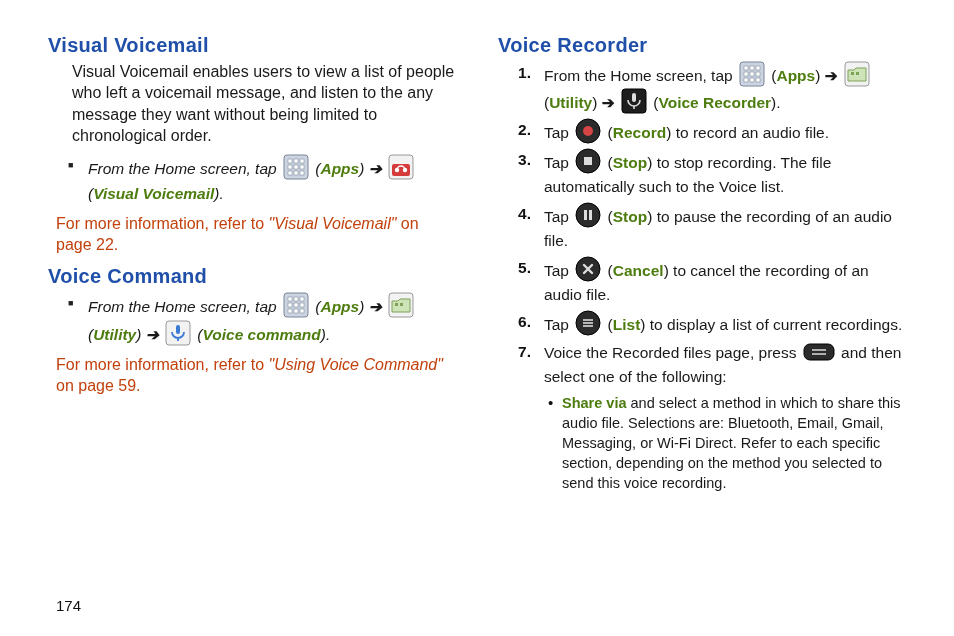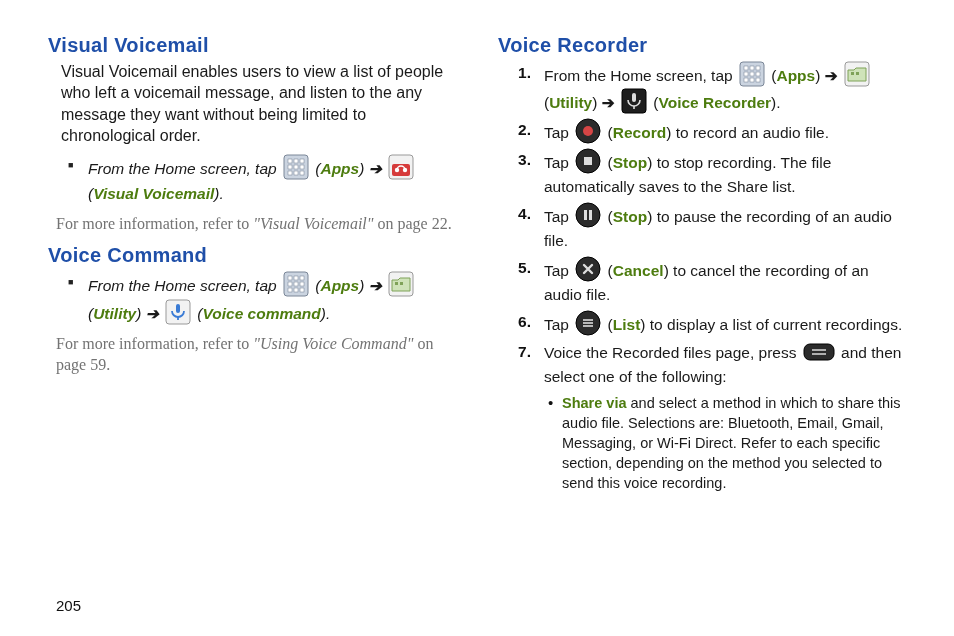--- a/index.html
+++ b/index.html
@@ -32,31 +32,31 @@
     font-weight: 800;
     color: #1f4fa8;
     font-size: 20px;
     margin: 0 0 4px 0;
     letter-spacing: 0.3px;
   }
   h2.section + p.lead,
   p.lead {
     font-size: 16px;
     line-height: 1.33;
-    margin: 2px 0 8px 13px;
+    margin: 2px 0 8px 24px;
     font-stretch: condensed;
     font-family: "Arial Narrow", "Helvetica Neue", Arial, sans-serif;
     color: #1a1a1a;
   }
   p.ref {
     font-size: 16px;
     line-height: 1.33;
     margin: 6px 0 10px 8px;
-    font-family: Liberation Serif, serif;
-    color: #737373;
+    font-family: Liberation Sans, sans-serif;
+    color: #c2410c;
   }
   .blist {
     list-style: none;
     margin: 2px 0 6px 20px;
     padding: 0;
   }
   .blist li {
     position: relative;
     padding-left: 20px;
     font-size: 15.5px;
@@ -309,21 +309,21 @@
           <span class="ic"><svg width="26" height="26">
                 <use href="#i-rec"></use>
               </svg></span>
           (<b class="ui">Record</b><span>) to record an audio file.</span>
         </li>
         <li>
           <span>Tap </span>
           <span class="ic"><svg width="26" height="26">
                 <use href="#i-stop"></use>
               </svg></span>
-          (<b class="ui">Stop</b><span>) to stop recording. The file automatically saves to the Share list.</span>
+          (<b class="ui">Stop</b><span>) to stop recording. The file automatically such to the Voice list.</span>
         </li>
         <li>
           <span>Tap </span>
           <span class="ic"><svg width="26" height="26">
                 <use href="#i-pause"></use>
               </svg></span>
           (<b class="ui">Stop</b><span>) to pause the recording of an audio file.</span>
         </li>
         <li>
           <span>Tap </span>
@@ -348,14 +348,14 @@
           <ul class="sublist">
             <li>
               <b class="ui">Share via</b><span> and select a method in which to share this audio file. Selections are: Bluetooth, Email, Gmail, Messaging, or Wi-Fi Direct. Refer to each specific section, depending on the method you selected to send this voice recording.</span>
             </li>
           </ul>
         </li>
       </ol>
     </div>
   </div>
 
-  <div class="pgnum">205</div>
+  <div class="pgnum">174</div>
 </div>
 
 </body></html>

